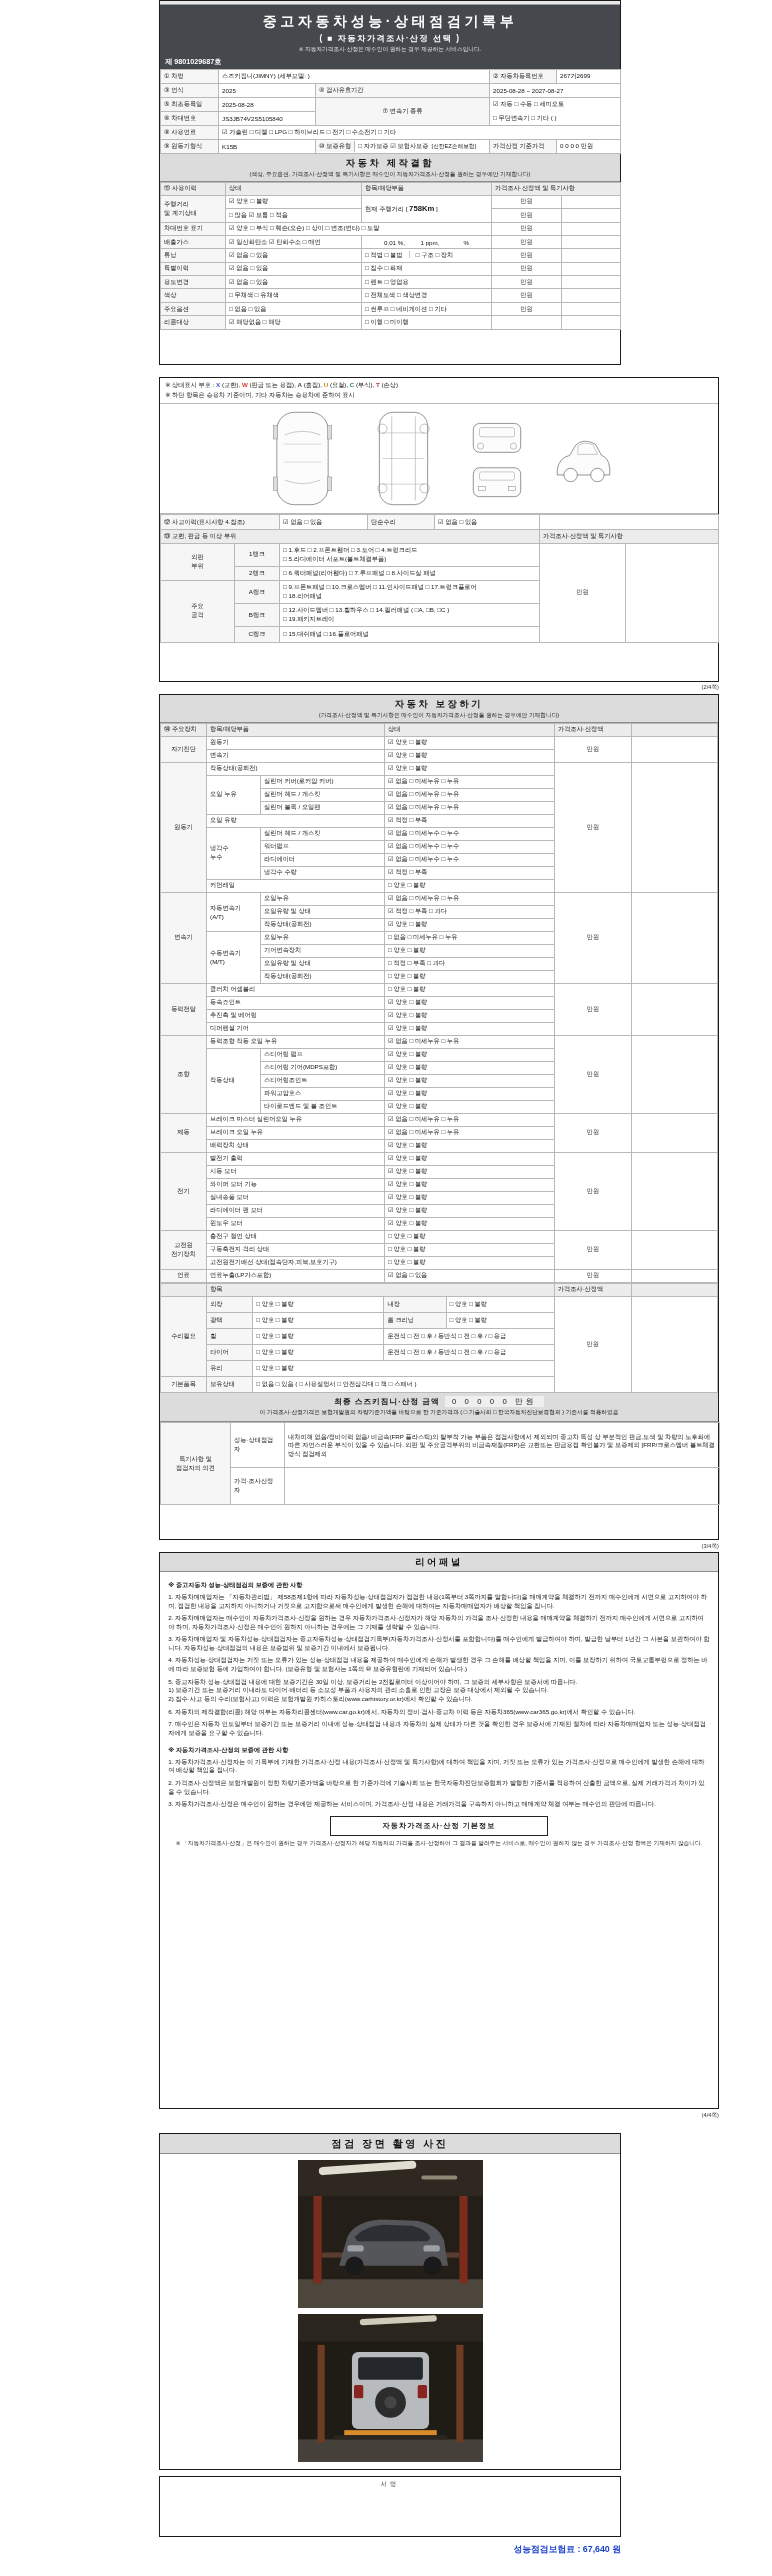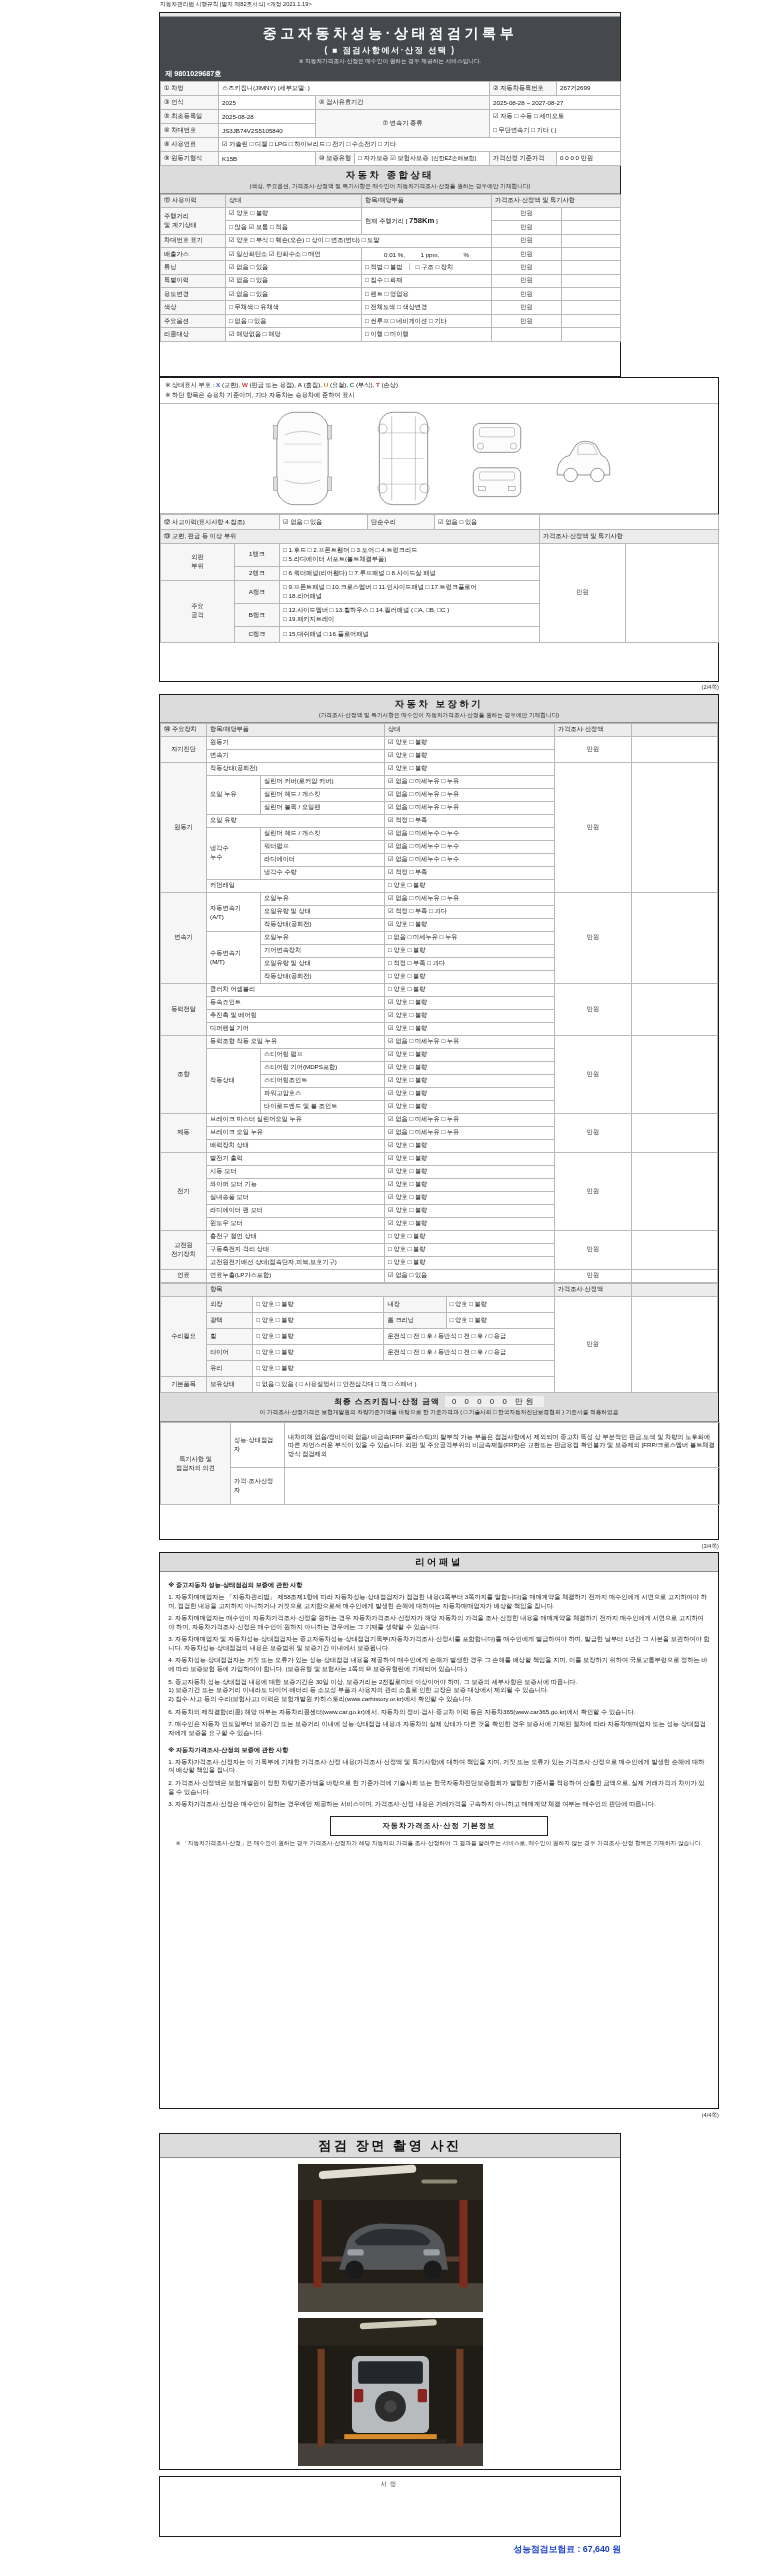--- a/index.html
+++ b/index.html
@@ -49,25 +49,25 @@
   .photobox .inner{display:flex;flex-direction:column;align-items:center;gap:6.2px;padding:6.2px 0}
   
   .signlab{text-align:center;font-size:6.2px;color:#444;letter-spacing:3.1px;padding-top:2.6px}
   .fee{font-size:8.8px;font-weight:bold;color:#1c43cc;text-align:right}
 </style>
 </head>
 <body>
 
 <div class="abs smallnote" style="left:160px;top:1px">자동차관리법 시행규칙 [별지 제82호서식] &lt;개정 2021.1.19&gt;</div>
 
-<div class="abs box" style="left:159px;top:12px;width:462px;height:365px">
+<div class="abs box" style="left:159px;top:0;width:462px;height:365px">
   <div class="darkband">
     <div class="strip"></div>
     <div class="dtitle">중고자동차성능·상태점검기록부</div>
-    <div class="dsub">( ■ 점검사항에서·산정 선택 )</div>
+    <div class="dsub">( ■ 자동차가격조사·산정 선택 )</div>
     <div class="dnote">※ 자동차가격조사·산정은 매수인이 원하는 경우 제공하는 서비스입니다.</div>
     <div class="docno">제 9801029687호</div>
   </div>
 
 
   <table>
     <colgroup>
         <col style="width:58px">
         <col style="width:97px">
         <col style="width:174px">
@@ -112,21 +112,21 @@
           <span style="font-size:5.7px">[신한EZ손해보험]</span>
         </div>
       </td>
       <td class="lab">가격산정 기준가격</td>
       <td>0 0 0 0 만원</td>
     </tr>
   </tbody>
     </table>
 
   <div class="band">
-    <div class="t">자동차 종합상태</div>
+    <div class="t">자동차 제작결함</div>
     <div class="n">(색상, 주요옵션, 가격조사·산정액 및 특기사항은 매수인이 자동차가격조사·산정을 원하는 경우에만 기재합니다)</div>
   </div>
 
   <table>
     <colgroup>
         <col style="width:65px">
         <col style="width:136px">
         <col style="width:130px">
         <col style="width:70px">
         <col style="width:59px">
@@ -666,21 +666,21 @@
     <div class="notitem">2. 가격조사·산정액은 보험개발원이 정한 차량기준가액을 바탕으로 한 기준가격에 기술사회 또는 한국자동차진단보증협회가 발행한 기준서를 적용하여 산출한 금액으로, 실제 거래가격과 차이가 있을 수 있습니다.</div>
     <div class="notitem">3. 자동차가격조사·산정은 매수인이 원하는 경우에만 제공하는 서비스이며, 가격조사·산정 내용은 거래가격을 구속하지 아니하고 매매계약 체결 여부는 매수인의 판단에 따릅니다.</div>
     <div class="selbox">자동차가격조사·산정 기본정보</div>
     <div class="boxnote">※ 「자동차가격조사·산정」은 매수인이 원하는 경우 가격조사·산정자가 해당 자동차의 가격을 조사·산정하여 그 결과를 알려주는 서비스로, 매수인이 원하지 않는 경우 가격조사·산정 항목은 기재하지 않습니다.</div>
   </div>
 </div>
 <div class="abs marker" style="left:159px;top:2112px;width:560px">(4/4쪽)</div>
 
 <div class="abs box photobox" style="left:159px;top:2133px;width:462px;height:337px">
   <div class="band">
-    <div class="t" style="font-size:13px">점검 장면 촬영 사진</div>
+    <div class="t" style="font-size:10px">점검 장면 촬영 사진</div>
   </div>
   <div class="inner">
     <svg width="185" height="148" viewBox="0 0 360 288">
       <rect width="360" height="288" fill="#231e18"></rect>
       <rect y="0" width="360" height="70" fill="#2e2820"></rect>
       <rect x="40" y="14" width="190" height="16" rx="8" fill="#f5f2e4" opacity="0.9" transform="rotate(-4 40 14)"></rect>
       <rect x="240" y="30" width="70" height="8" rx="4" fill="#cfc9b2" opacity="0.6"></rect>
       <rect y="232" width="360" height="56" fill="#4c463d"></rect>
       <rect x="30" y="70" width="16" height="170" fill="#7c2c1c"></rect>
       <rect x="314" y="70" width="16" height="170" fill="#7c2c1c"></rect>

